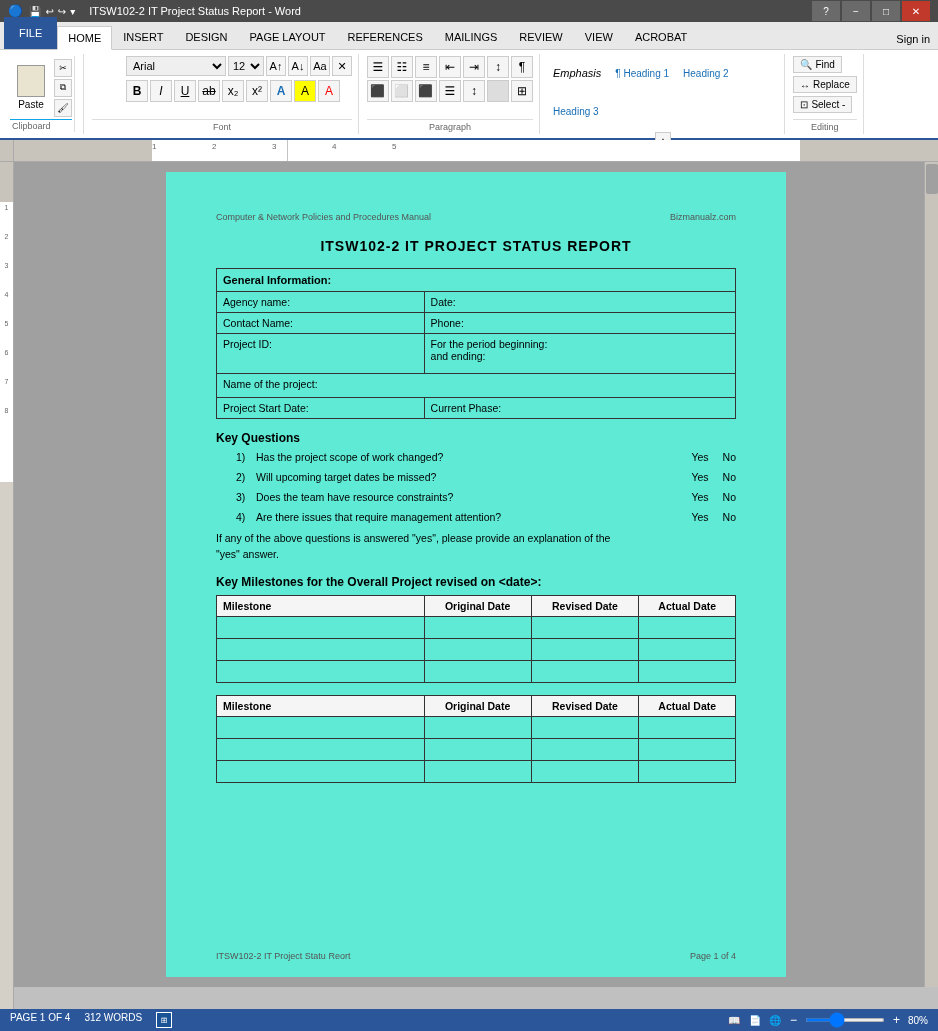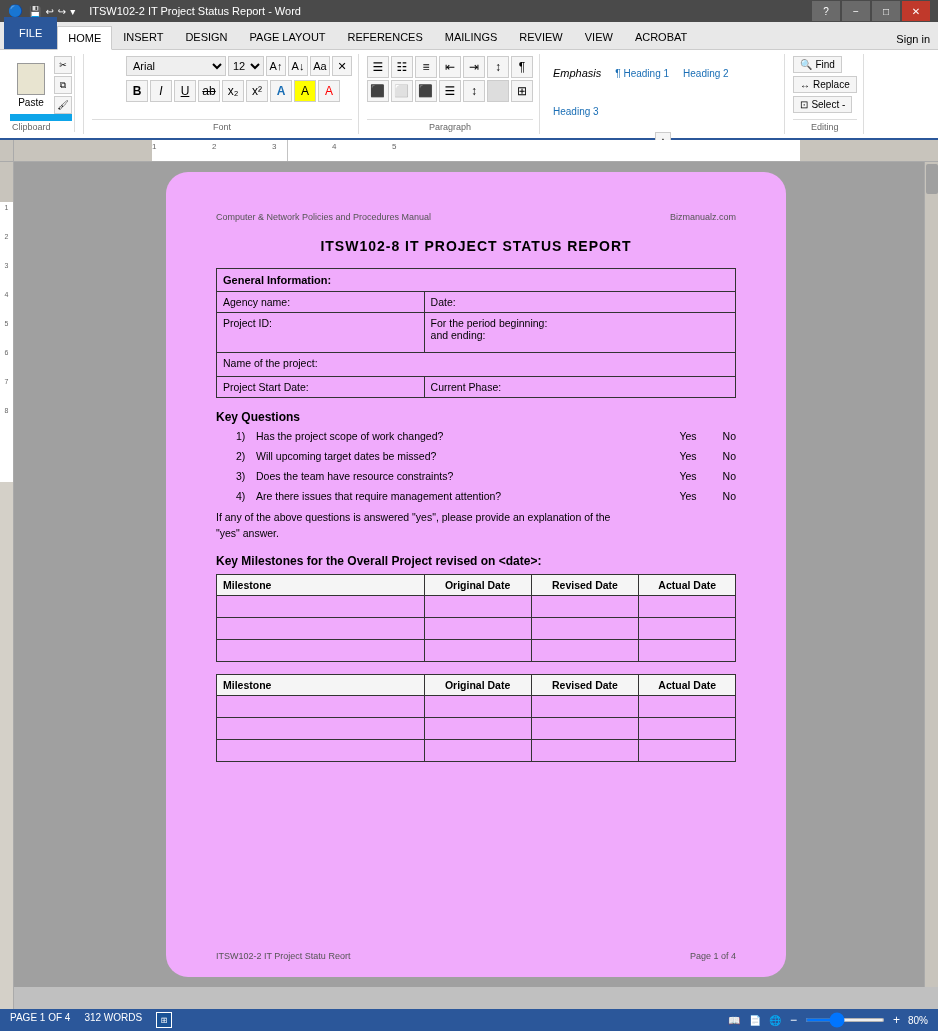--- a/index.html
+++ b/index.html
@@ -139,28 +139,27 @@
       background: #a0a0a0;
       height: calc(1031px - 22px - 28px - 90px - 22px - 22px - 22px);
       overflow-y: auto;
       padding: 10px;
       display: flex;
       justify-content: center;
     }
 
     
     .page {
-      background: #f0abfc;
+      background: #5eead4;
       width: 620px;
       min-height: 780px;
       padding: 40px 50px;
       position: relative;
       font-family: Arial, sans-serif;
       font-size: 11px;
-      border-radius: 22px;
     }
 
     .page-header {
       display: flex;
       justify-content: space-between;
       font-size: 9px;
       color: #555;
       margin-bottom: 16px;
     }
 
@@ -200,21 +199,21 @@
     }
 
     .key-questions { margin-left: 20px; }
     .question-row {
       display: flex;
       align-items: baseline;
       margin-bottom: 8px;
       font-size: 10.5px;
     }
     .question-text { flex: 1; }
-    .yes-no { display: flex; gap: 26px; margin-left: 6px; text-align: right; }
+    .yes-no { display: flex; gap: 14px; margin-left: 6px; text-align: right; }
 
     .explanation-text {
       font-size: 10.5px;
       margin: 8px 0;
       line-height: 1.5;
     }
 
     .milestones-title {
       font-weight: bold;
       font-size: 12px;
@@ -298,21 +297,21 @@
         <div class="paste-btn">
           <div class="paste-icon"></div>
           <span style="font-size:10px;">Paste</span>
         </div>
         <div class="small-btns">
           <div class="small-btn" title="Cut">✂</div>
           <div class="small-btn" title="Copy">⧉</div>
           <div class="small-btn" title="Format Painter">🖌</div>
         </div>
       </div>
-      <div class="ribbon-group-label" style="display:flex;justify-content:space-between;align-items:center;font-size:9px;color:#666;margin-top:auto;padding:1px 2px;border-top:7px solid #0ea5e9;">Clipboard</div>
+      <div class="ribbon-group-label" style="display:flex;justify-content:space-between;align-items:center;font-size:9px;color:#666;margin-top:auto;padding:1px 2px;border-top:1px solid #0ea5e9;">Clipboard</div>
     </div>
     <div style="width:1px;background:#ddd;margin:0 2px;"></div>
   </div>
 
   <div class="ribbon-group" style="gap:2px;">
     <div class="ribbon-group-content" style="flex-direction:column;align-items:flex-start;gap:2px;flex:1;padding-left:34px;">
       <div class="font-row">
         <select class="font-select">
           <option>Arial</option>
         </select>
@@ -446,30 +445,34 @@
 
   <div class="doc-area" style="flex:1;position:relative;">
 
     <div class="page">
 
       <div class="page-header">
         <span>Computer &amp; Network Policies and Procedures Manual</span>
         <span>Bizmanualz.com</span>
       </div>
 
-      <div class="doc-title">ITSW102-8   IT PROJECT STATUS REPORT</div>
+      <div class="doc-title">ITSW102-2   IT PROJECT STATUS REPORT</div>
 
       <table class="info-table">
         <tbody>
             <tr>
           <td colspan="2" class="section-header">General Information:</td>
         </tr>
         <tr>
           <td class="label-cell">Agency name:</td>
           <td>Date:</td>
+        </tr>
+        <tr>
+          <td class="label-cell">Contact Name:</td>
+          <td>Phone:</td>
         </tr>
         <tr>
           <td class="label-cell" style="height:40px;vertical-align:top;">Project ID:</td>
           <td style="vertical-align:top;">
             <div>For the period beginning:</div>
             <div style="">and ending:</div>
           </td>
         </tr>
         <tr>
           <td colspan="2" style="height:24px;">Name of the project:</td>

